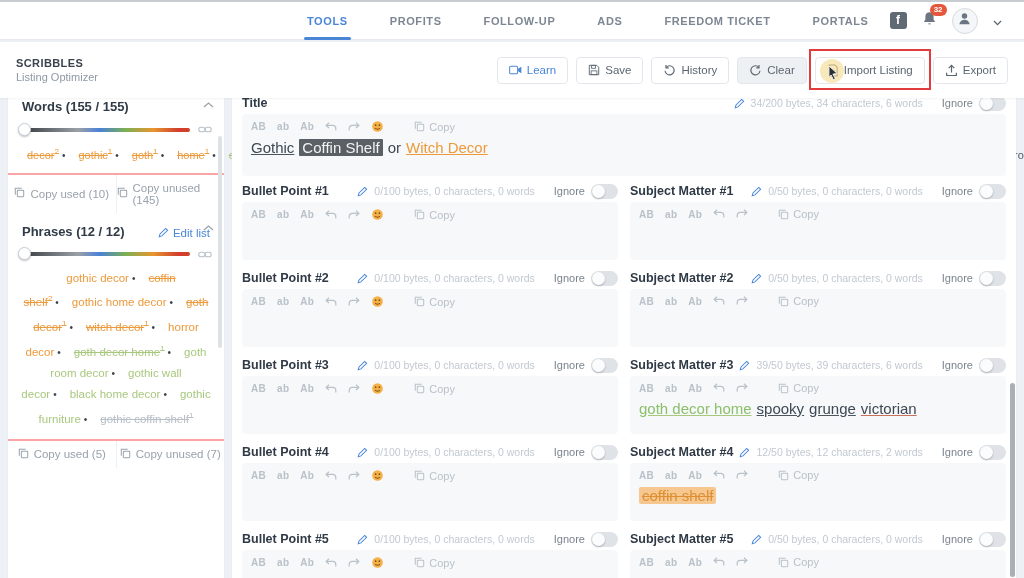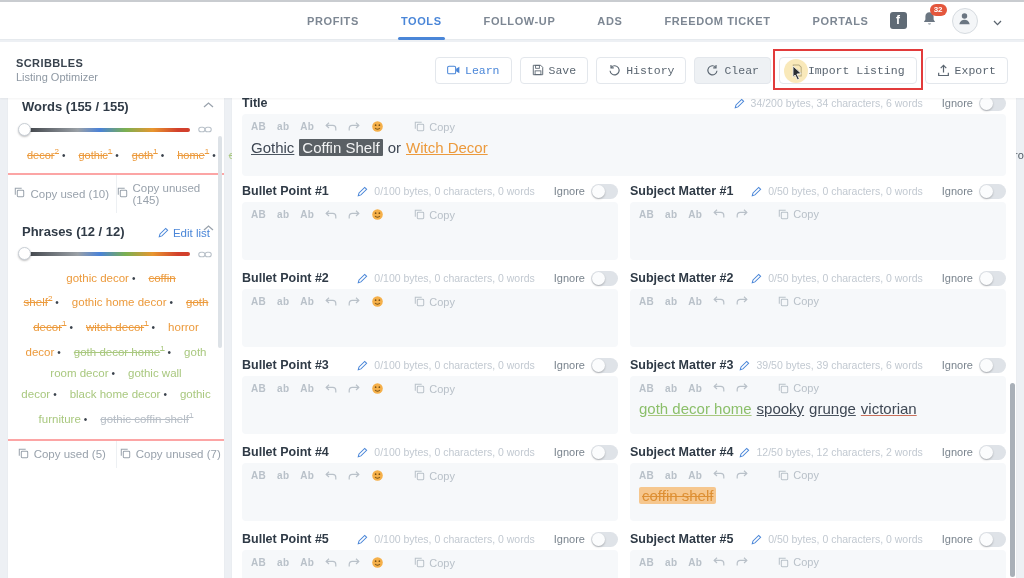--- a/index.html
+++ b/index.html
@@ -26,21 +26,21 @@
   .avatar{width:26px;height:26px;border-radius:50%;border:1px solid #d6dbe0;background:#f4f6f8;
     display:flex;align-items:center;justify-content:center;}
   
   .pagehead{position:absolute;top:42px;left:0;right:0;height:56px;background:#fff;
     box-shadow:0 1px 2px rgba(0,0,0,.05);display:flex;align-items:center;padding:0 16px;z-index:2;}
   .app-name{font-size:11px;font-weight:bold;color:#3a444f;letter-spacing:.4px;}
   .app-sub{font-size:11px;color:#8e98a3;margin-top:2px;}
   .head-buttons{margin-left:auto;display:flex;gap:8px;align-items:center;}
   .hbtn{display:inline-flex;align-items:center;gap:5px;background:#fff;border:1px solid #e3e7ec;
     border-radius:4px;height:27px;padding:0 11px;font-size:11.5px;color:#5b6671;cursor:pointer;
-    font-family:Liberation Mono, monospace;position:relative;}
+    font-family:Liberation Sans, sans-serif;position:relative;}
   .hbtn.link{color:#4a86d8;}
   .hbtn.muted{background:#eef1f4;}
   .hbtn .tb-ic{display:inline-flex;}
   .red-box{position:absolute;left:-7px;right:-7px;top:-9px;bottom:-7px;border:2px solid #e23b3b;pointer-events:none;}
   .halo{position:absolute;left:4px;top:1px;width:24px;height:24px;border-radius:50%;background:rgba(245,219,140,.6);}
   .cursor-ic{position:absolute;left:10px;top:7px;}
   
   .sidebar{position:absolute;left:8px;top:90px;width:216px;height:620px;background:#fff;
     border-radius:4px;box-shadow:0 1px 2px rgba(0,0,0,.06);}
   .section{position:relative;}
@@ -99,22 +99,22 @@
   .tk-strike{text-decoration:line-through;}
   .main-scroll{position:absolute;left:1010px;top:383px;width:5px;height:194px;background:#a9b0b8;border-radius:3px;z-index:4;}
 </style>
 </head>
 <body>
 
 <div class="page">
 
   <div class="topnav">
     <div class="tabs" id="tabs">
+        <div class="tab active">TOOLS</div>
         <div class="tab">PROFITS</div>
-        <div class="tab active">TOOLS</div>
         <div class="tab">FOLLOW-UP</div>
         <div class="tab">ADS</div>
         <div class="tab">FREEDOM TICKET</div>
         <div class="tab">PORTALS</div>
       </div>
     <div class="nav-right">
       <span class="fb-icon">f</span>
       <span class="bell-wrap">
         <span><svg width="15" height="16" viewBox="0 0 15 16">
               <path d="M7.5 1.3c2.6 0 4.1 1.9 4.1 4.2v3.1l1.5 2.4H1.9l1.5-2.4V5.5c0-2.3 1.5-4.2 4.1-4.2z" fill="#6b7682"></path>

